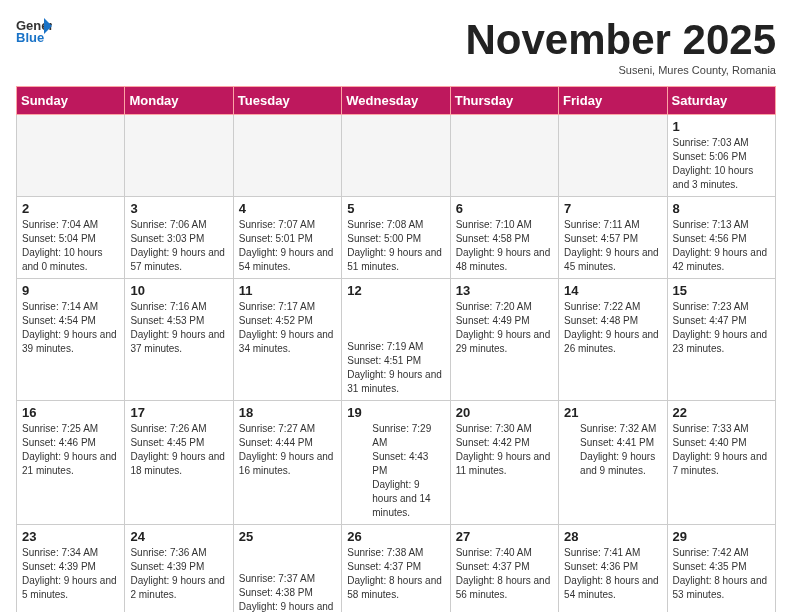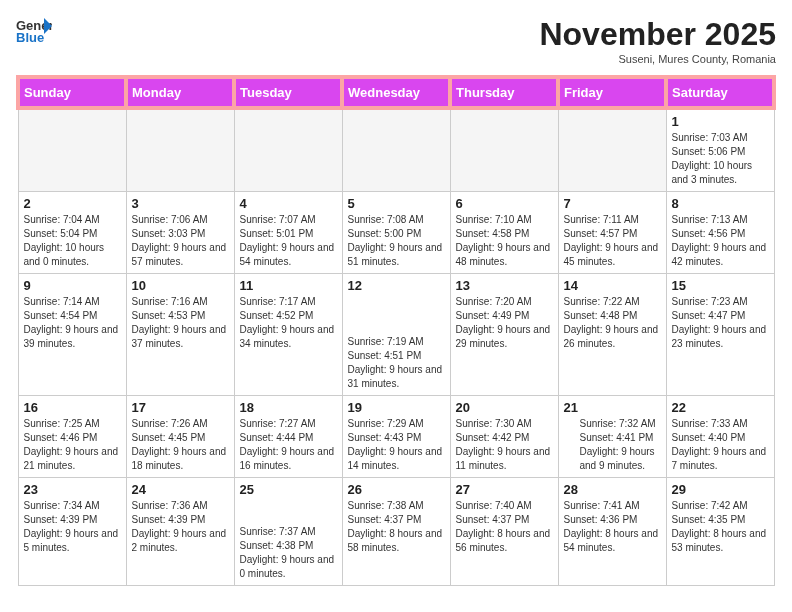--- a/index.html
+++ b/index.html
@@ -22,41 +22,41 @@
       gap: 4px;
     }
     .logo-icon {
       width: 36px;
       height: 28px;
     }
     .title-block {
       text-align: right;
     }
     .month-title {
-      font-size: 32px;
+      font-size: 42px;
       font-weight: bold;
       color: #222;
     }
     .location-title {
       font-size: 11px;
       color: #444;
     }
     .calendar {
       width: 100%;
       border-collapse: collapse;
       border: 1px solid #ccc;
     }
     .calendar th {
-      background: #d946ef;
+      background: #be185d;
       color: #fff;
       font-size: 13px;
       font-weight: bold;
       padding: 6px 4px;
       text-align: left;
-      border: 4px solid #fca5a5;
+      border: 1px solid #fca5a5;
     }
     .calendar td {
       vertical-align: top;
       border: 1px solid #ccc;
       padding: 4px 5px;
       font-size: 10.5px;
       color: #333;
       width: calc(100% / 7);
       min-height: 70px;
       background: #fff;
@@ -229,21 +229,21 @@
 Daylight: 9 hours and 18 minutes.</div>
         </td>
         <td>
           <span class="day-number">18</span>
           <div class="day-info" style="white-space: pre-line;">Sunrise: 7:27 AM
 Sunset: 4:44 PM
 Daylight: 9 hours and 16 minutes.</div>
         </td>
         <td>
           <span class="day-number">19</span>
-          <div class="day-info" style="white-space: pre-line;">Sunrise: 7:29 AM
+          <div class="day-info" style="white-space: pre-line; margin-left: 25px;">Sunrise: 7:29 AM
 Sunset: 4:43 PM
 Daylight: 9 hours and 14 minutes.</div>
         </td>
         <td>
           <span class="day-number">20</span>
           <div class="day-info" style="white-space: pre-line;">Sunrise: 7:30 AM
 Sunset: 4:42 PM
 Daylight: 9 hours and 11 minutes.</div>
         </td>
         <td>

